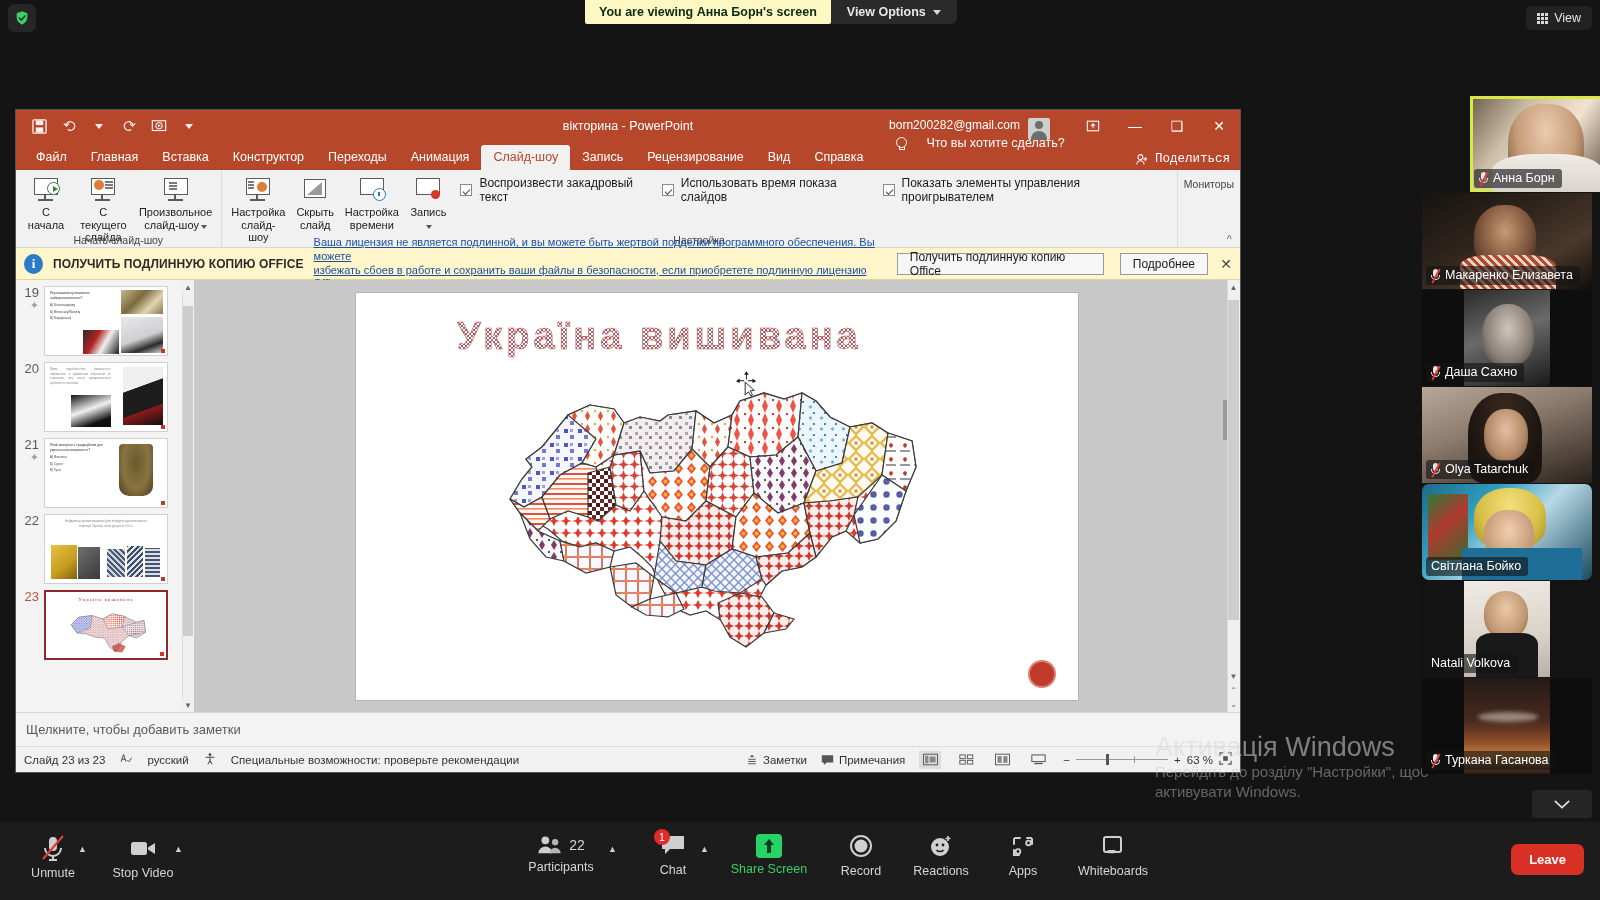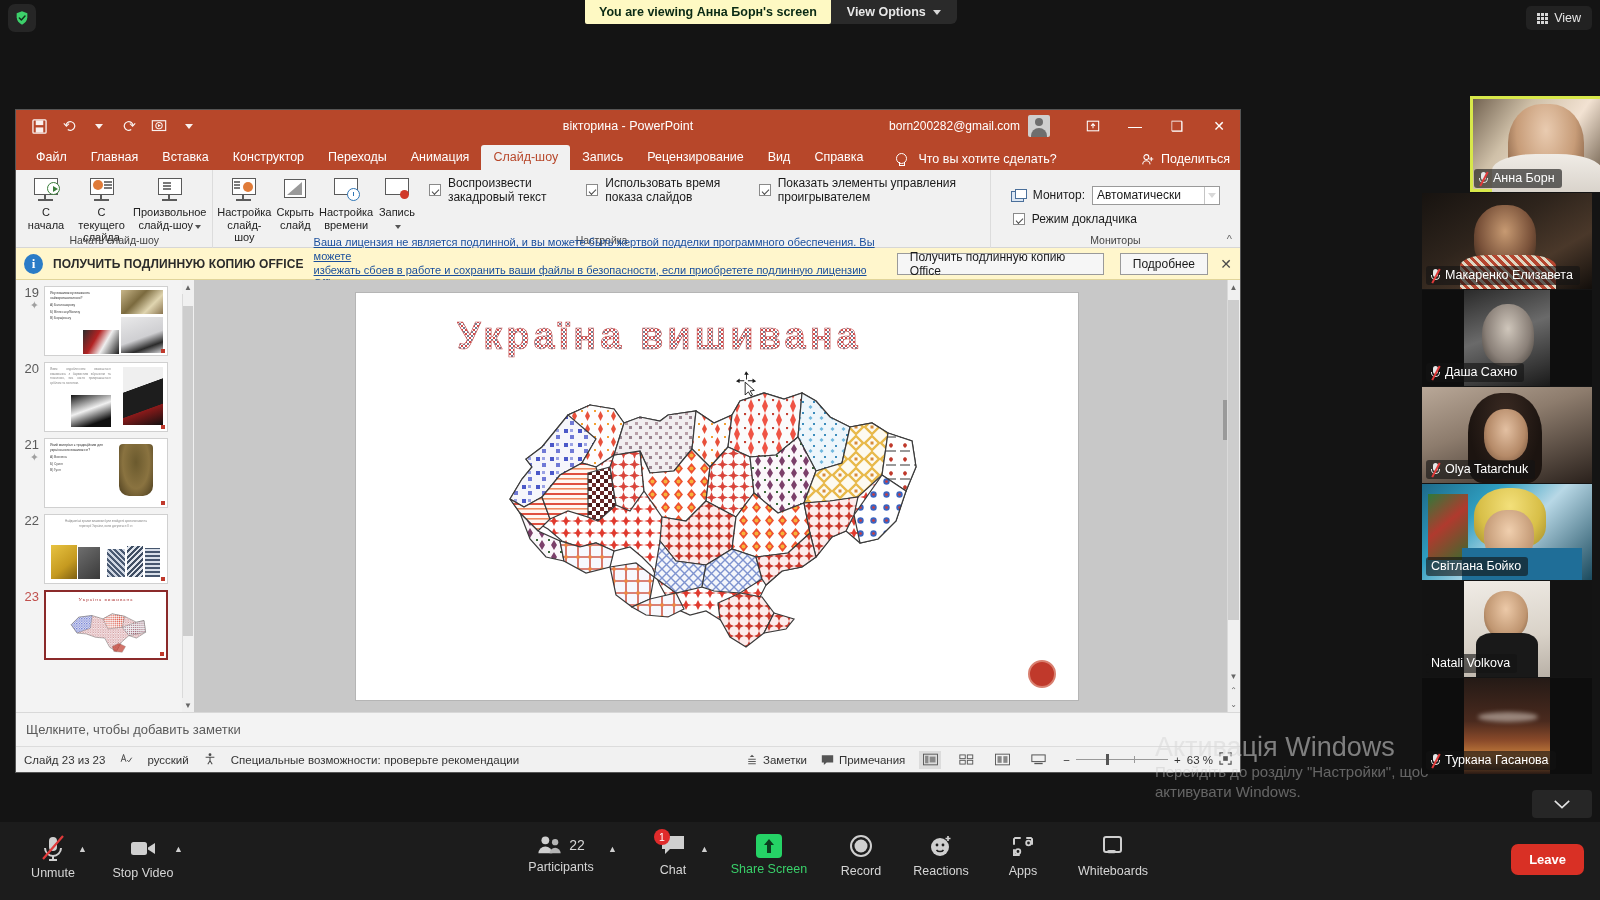--- a/index.html
+++ b/index.html
@@ -33,39 +33,39 @@
   
   .ppt-win { position: absolute; left: 16px; top: 110px; width: 1224px; height: 662px;
       background: #f1f1f1; box-shadow: 0 0 0 1px #555; }
   .ppt-titlebar { height: 32px; background: #b7472a; position: relative; }
   .qat { position: absolute; left: 10px; top: 0; height: 32px; display: flex; align-items: center; gap: 4px;
       color: #fff; }
   .qat .qi { width: 26px; height: 26px; display: flex; align-items: center; justify-content: center;
       opacity: .92; font-size: 13px; }
   .ppt-title { position: absolute; left: 0; top: 0; width: 100%; height: 32px; display: flex;
       align-items: center; justify-content: center; color: #fff; font-size: 12.5px; }
-  .ppt-acct { position: absolute; right: 190px; top: 0; height: 32px; display: flex; align-items: center;
+  .ppt-acct { position: absolute; right: 190px; top: 8px; height: 32px; display: flex; 
       gap: 8px; color: #fff; font-size: 12px; }
   .acct-av { width: 22px; height: 22px; background: #cfcfcf; border-radius: 2px; position: relative; overflow: hidden; }
   .acct-av::before { content:''; position:absolute; left:7px; top:3px; width:8px; height:8px; border-radius:50%; background:#6e6e6e;}
   .acct-av::after { content:''; position:absolute; left:3px; top:13px; width:16px; height:10px; border-radius:8px 8px 0 0; background:#6e6e6e;}
   .ppt-winbtns { position: absolute; right: 0; top: 0; height: 32px; display: flex; align-items: center; }
   .ppt-winbtns div { width: 42px; height: 32px; display: flex; align-items: center; justify-content: center;
       color: #fff; font-size: 14px; }
 
   .ppt-tabs { height: 28px; background: #b7472a; display: flex; align-items: flex-end; position: relative;
       padding-left: 8px; }
   .ppt-tab { color: #fff; font-size: 12.5px; padding: 5px 12px 6px; white-space: nowrap; }
   .ppt-tab.active { background: #f1f1f1; color: #b7472a; border-radius: 3px 3px 0 0; }
-  .tellme { color: #fff; font-size: 12.5px; display: flex; align-items: center; gap: 12px; padding: 5px 10px 4px; margin-left: 10px; }
+  .tellme { color: #fff; font-size: 12.5px; display: flex; align-items: center; gap: 20px; padding: 5px 10px 20px; margin-left: 10px; }
   .bulb { width: 11px; height: 13px; position: relative; }
   .bulb::before { content:''; position:absolute; left:1px; top:0; width:9px; height:9px; border:1.3px solid #fff; border-radius:50%; }
   .bulb::after { content:''; position:absolute; left:3.5px; top:9px; width:4px; height:3px; border:1.3px solid #fff; border-top:none; }
   .share-btn { position: absolute; right: 10px; bottom: 4px; color: #fff; font-size: 12.5px;
-      display: flex; align-items: center; gap: 6px; }
+      display: flex; align-items: center; gap: 6px; font-family: Liberation Mono, monospace; }
 
   
   .ribbon { height: 78px; background: #f1f1f1; border-bottom: 1px solid #d6d6d6; display: flex; position: relative; }
   .rgroup { display: flex; flex-direction: column; align-items: center; justify-content: space-between;
       padding: 4px 6px 2px; border-right: 1px solid #dcdcdc; height: 78px; }
   .rgroup-items { display: flex; align-items: flex-start; gap: 2px; height: 58px; }
   .rgroup-label { font-size: 10.5px; color: #444; }
   .rbtn { width: auto; min-width: 48px; max-width: 78px; display: flex; flex-direction: column;
       align-items: center; gap: 2px; padding: 2px 4px; }
   .rbtn .lbl { font-size: 11px; color: #222; text-align: center; line-height: 1.15; }
@@ -380,36 +380,20 @@
             <div class="chk-row">
               <span class="chkbox on"></span>
               <span>Показать элементы управления проигрывателем</span>
             </div>
           </div>
         </div>
         <div class="rgroup-label">Настройка</div>
       </div>
 
       <div class="rgroup" style="border-right:none;">
-        <div class="rgroup-items" style="flex-direction:column;justify-content:center;padding:6px 14px 0;">
-          <div class="mon-row">
-            <span class="mon-ico"></span>
-            <span>Монитор:</span>
-            <span class="mon-select">
-              <span>Автоматически</span>
-              <span class="arw">
-                  <span class="caret-dn"></span>
-                </span>
-            </span>
-          </div>
-          <div class="chk-row" style="padding-left:2px;">
-            <span class="chkbox on"></span>
-            <span>Режим докладчика</span>
-          </div>
-        </div>
         <div class="rgroup-label" style="margin-top:4px;">Мониторы</div>
       </div>
 
       <div class="ribbon-collapse">^</div>
     </div>
 
     <div class="lic-bar">
       <div class="lic-info">i</div>
       <div class="lic-head">ПОЛУЧИТЬ ПОДЛИННУЮ КОПИЮ OFFICE</div>
       <div class="lic-text">
@@ -823,21 +807,21 @@
       <div class="gname">
         <span class="mute-ico">
             <span class="body"></span>
             <span class="arc"></span>
             <span class="slash"></span>
           </span>
         <span>Olya Tatarchuk</span>
       </div>
     </div>
 
-    <div class="gcell" style="height:96px;background:linear-gradient(135deg,#1d6a8a 0%,#2f9ec0 30%,#b8d8e6 55%,#1a4a5e 100%);">
+    <div class="gcell" style="height:96px;background:linear-gradient(135deg,#1d6a8a 0%,#2f9ec0 30%,#b8d8e6 55%,#1a4a5e 100%);border-radius:7px;">
       <div style="position:absolute;left:6px;top:10px;width:40px;height:66px;background:linear-gradient(140deg,#2e7a3a,#b03a2e 45%,#3a6b2e);"></div>
       <div style="position:absolute;left:52px;top:4px;width:72px;height:60px;background:radial-gradient(ellipse at 50% 30%,#f3e07a,#d8bf48 60%,#a08a2a);border-radius:46% 46% 36% 36%;"></div>
       <div style="position:absolute;left:62px;top:26px;width:50px;height:52px;background:radial-gradient(ellipse at 50% 40%,#f0cfae,#c49a76 70%);border-radius:44%;"></div>
       <div style="position:absolute;left:40px;top:64px;width:120px;height:32px;background:#1f6e98;"></div>
       <div class="gname">
         <span>Світлана Бойко</span>
       </div>
     </div>
 
     <div class="gcell" style="height:96px;background:#131313;">

